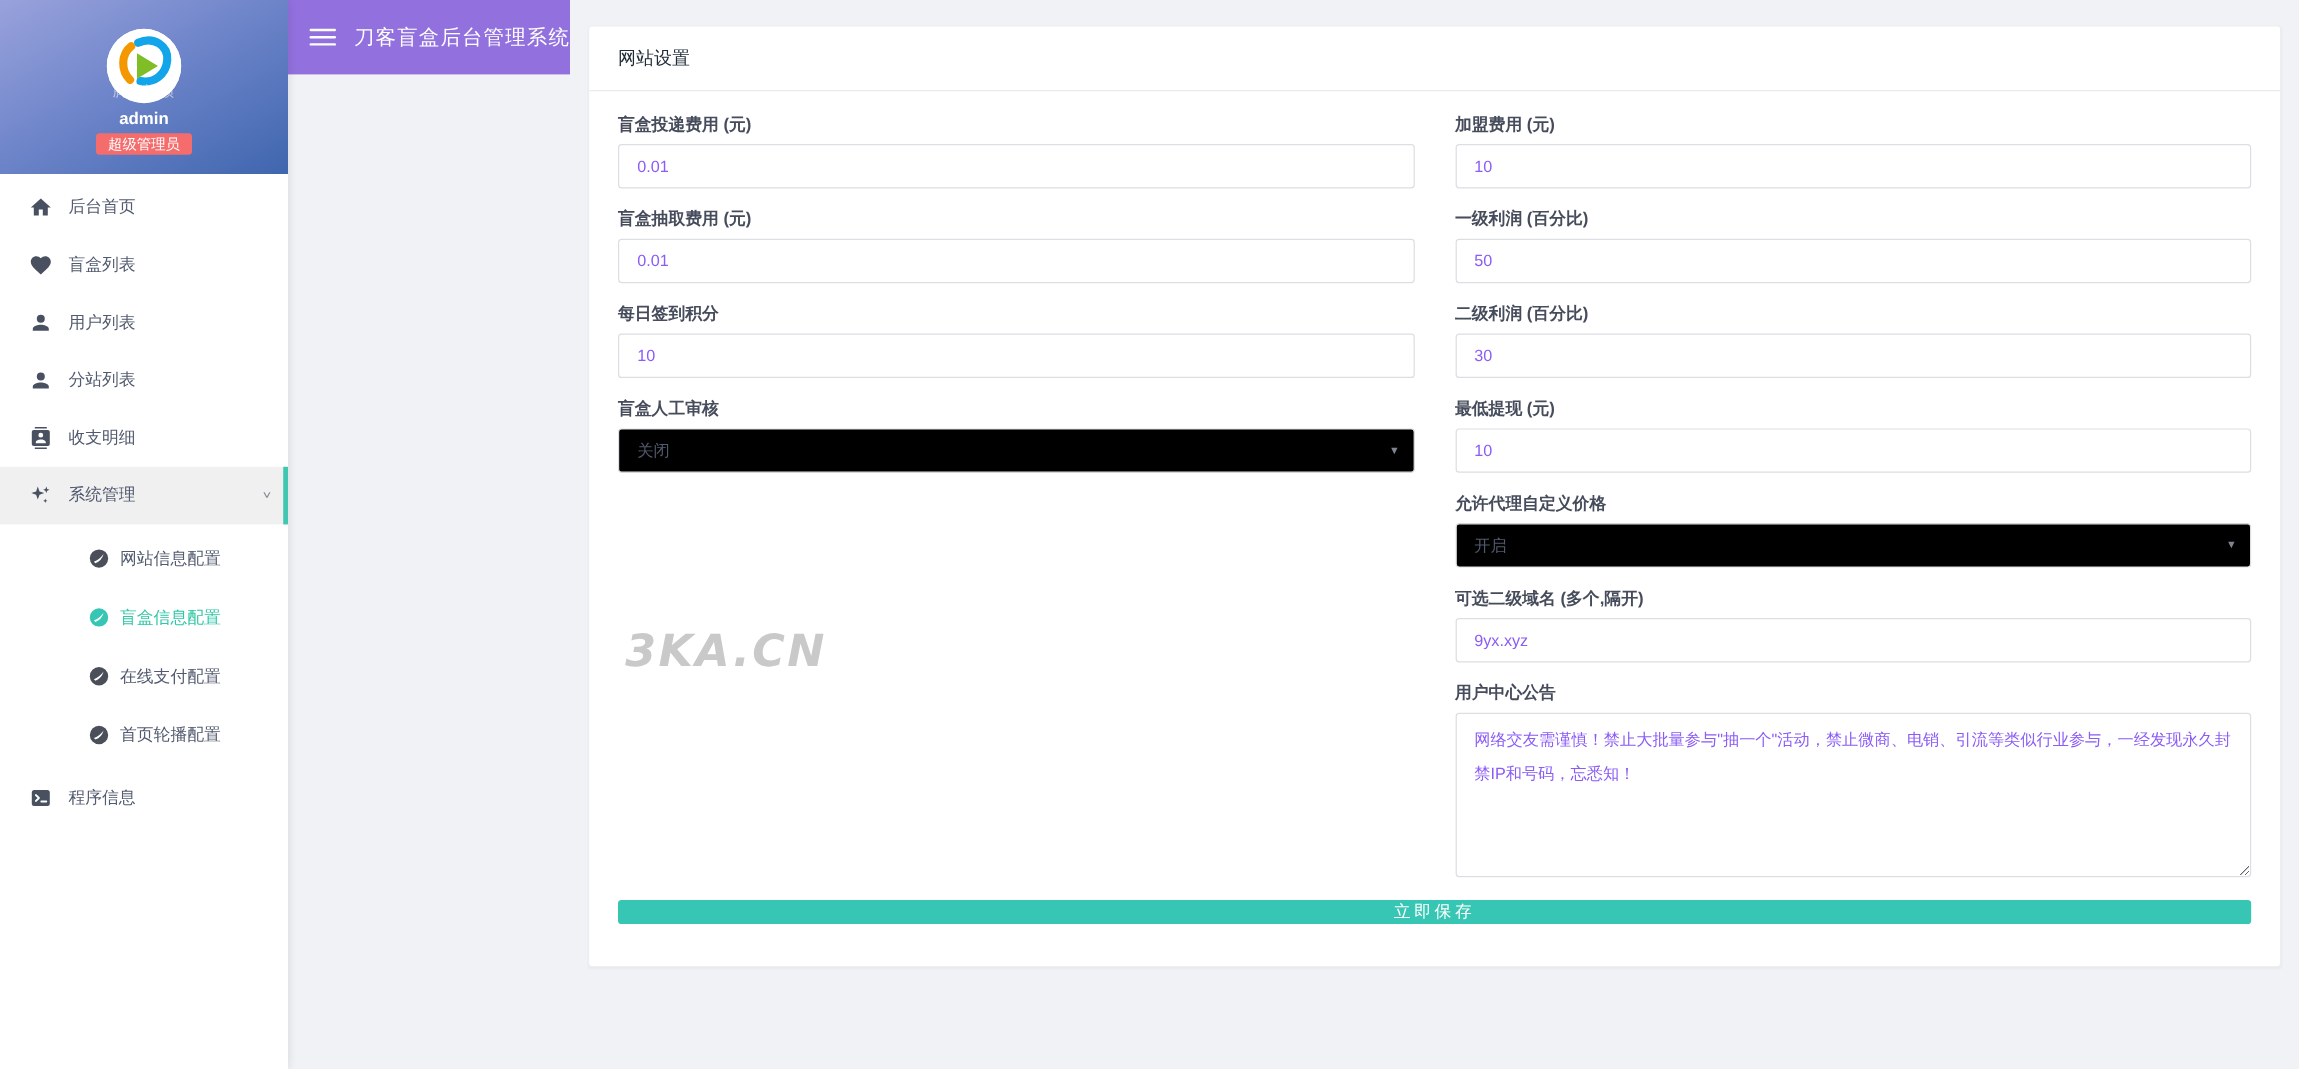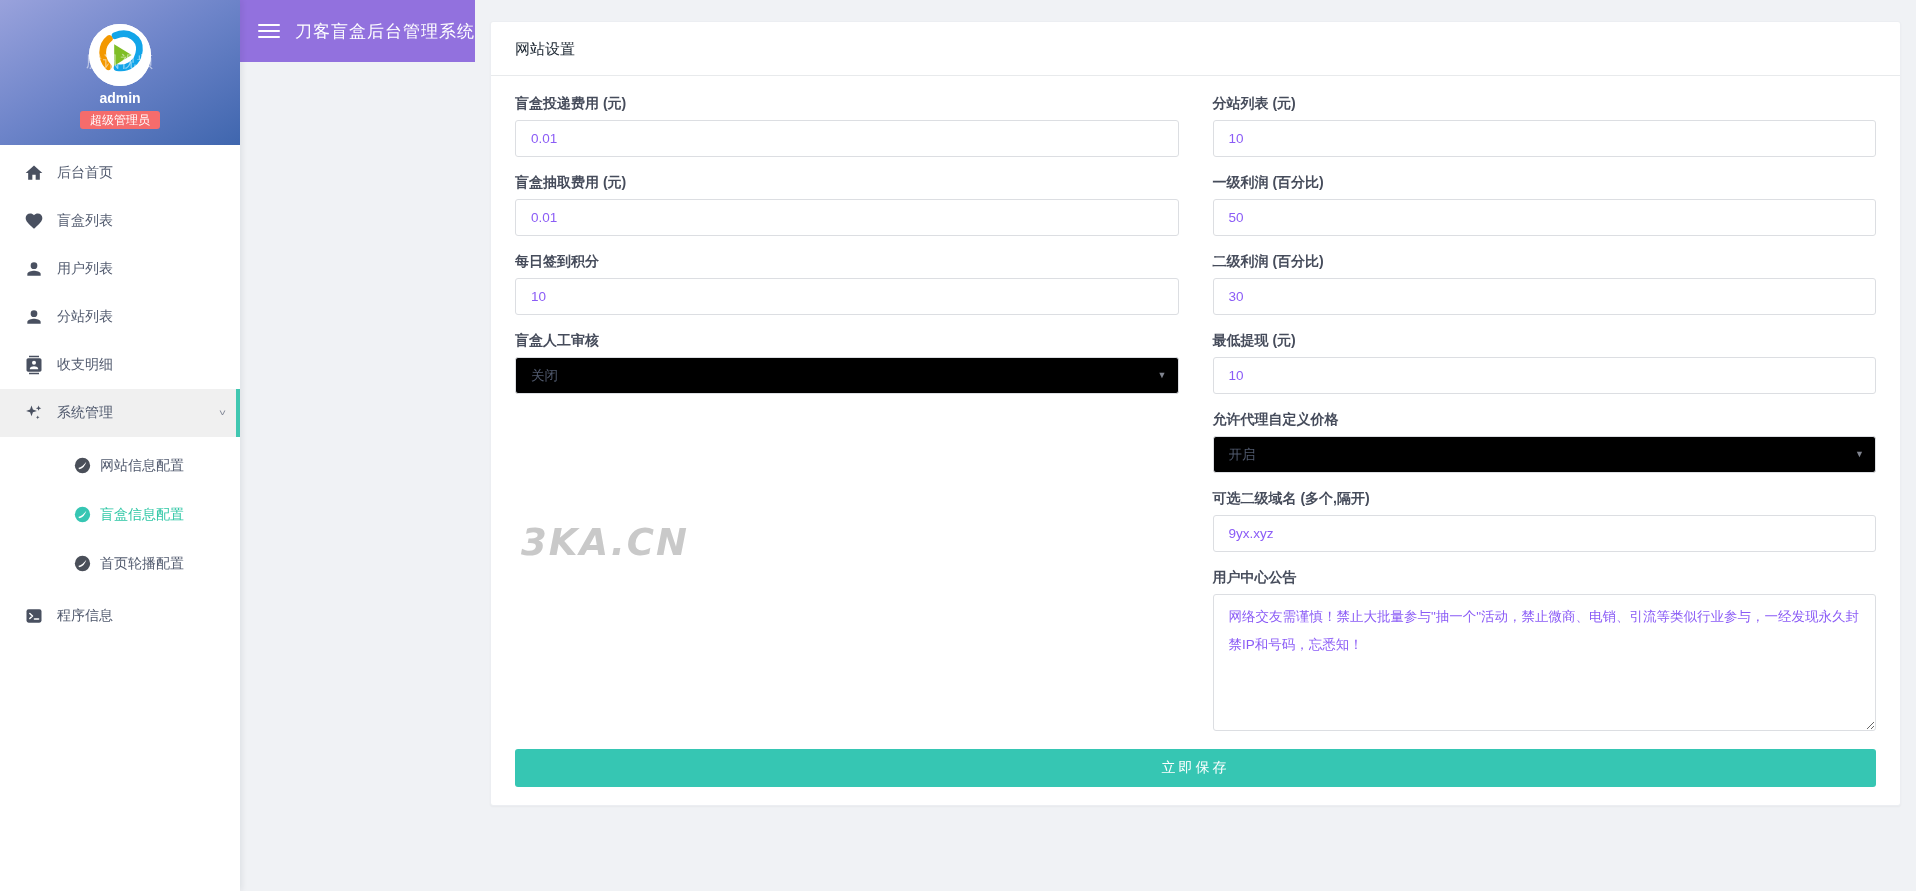--- a/index.html
+++ b/index.html
@@ -10,22 +10,22 @@
     background:#f0f2f5; display:flex;
   }
   
   .sidebar { width:240px; min-width:240px; height:891px; background:#fff;
     box-shadow:2px 0 6px rgba(0,21,41,.08); position:relative; z-index:3; }
   .profile { height:145px; text-align:center; position:relative;
     background:linear-gradient(150deg,#99a2dc 0%, #6d84c9 48%, #3f66ae 100%); overflow:hidden; }
   .avatar { width:62px; height:62px; border-radius:50%; margin:24px auto 0;
     background:#fff; position:relative; z-index:1; }
   .avatar svg { width:62px; height:62px; display:block; }
-  .avatar-wm { position:absolute; left:0; right:0; top:52px; z-index:2;
-    color:rgba(255,255,255,.55); font-size:16px; letter-spacing:1px; }
+  .avatar-wm { position:absolute; left:0; right:0; top:68px; z-index:2;
+    color:rgba(255,255,255,.55); font-size:12px; letter-spacing:1px; }
   .profile-name { position:relative; z-index:2; color:#fff; font-weight:bold; font-size:14px; margin-top:4px; }
   .profile-badge { display:inline-block; background:#f56c6c; color:#fff; font-size:12px;
     line-height:18px; padding:0 10px; border-radius:3px; margin-top:5px; position:relative; z-index:2;}
   .menu { list-style:none; margin:0; padding:4px 0 0; }
   .menu-item { height:48px; display:flex; align-items:center; padding:0 14px 0 24px;
     color:#515a6e; font-size:14px; cursor:pointer; position:relative; }
   .menu-item .mi-icon { width:20px; height:20px; margin-right:13px; color:#495060; flex:none; }
   .mi-icon svg { width:20px; height:20px; display:block; }
   .menu-item.active-parent { background:#f0f0f0; }
   .menu-item.active-parent::after { content:""; position:absolute; right:0; top:0; bottom:0;
@@ -60,21 +60,21 @@
     font-family:"Liberation Sans", sans-serif; }
   .fake-select { position:relative; height:37px; border:1px solid #dcdee2; border-radius:3px;
     background:#000000; display:flex; align-items:center; padding:0 26px 0 15px;
     font-size:13.5px; color:#515a6e; cursor:pointer; }
   .fake-select .arrow { position:absolute; right:11px; top:50%; margin-top:-6px;
     font-size:9px; color:#80848f; }
   textarea.form-control { height:137px; padding:8px 15px; line-height:28px; resize:vertical; }
   .watermark { position:absolute; left:6px; top:428px; font-size:37px; font-weight:bold;
     font-style:italic; letter-spacing:2px; color:#c9c9c9;
     font-family:"DejaVu Sans", sans-serif; user-select:none; }
-  .save-btn { display:block; width:100%; height:38px; margin-top:14px; border:none;
+  .save-btn { display:block; width:100%; height:20px; margin-top:14px; border:none;
     border-radius:3px; background:#36c6b3; color:#fff; font-size:14px; letter-spacing:3px;
     cursor:pointer; font-family:"Liberation Sans", sans-serif; }
 </style>
 </head>
 <body>
 
 <aside class="sidebar">
   <div class="profile">
     <div class="avatar">
       <svg viewBox="0 0 64 64">
@@ -165,20 +165,29 @@
       </span>
       <span>盲盒信息配置</span>
     </li>
     <li class="submenu-item">
       <span class="dot-icon">
         <svg viewBox="0 0 20 20">
             <circle cx="10" cy="10" r="9" fill="currentColor"></circle>
             <path d="M5 13 Q10 11.5 14.5 5.5 Q12.5 12.5 6.5 14.5 Z" fill="#ffffff"></path>
           </svg>
       </span>
+      <span>在线支付配置</span>
+    </li>
+    <li class="submenu-item">
+      <span class="dot-icon">
+        <svg viewBox="0 0 20 20">
+            <circle cx="10" cy="10" r="9" fill="currentColor"></circle>
+            <path d="M5 13 Q10 11.5 14.5 5.5 Q12.5 12.5 6.5 14.5 Z" fill="#ffffff"></path>
+          </svg>
+      </span>
       <span>首页轮播配置</span>
     </li>
   </ul>
 
   <ul class="menu" style="padding-top:4px;">
     <li class="menu-item">
       <span class="mi-icon">
         <svg viewBox="0 0 24 24">
             <rect x="3" y="4" width="18" height="16" rx="2.5" fill="currentColor"></rect>
             <path d="M7 9 l3.2 3 L7 15" stroke="#ffffff" stroke-width="1.8" fill="none" stroke-linecap="round" stroke-linejoin="round"></path>
@@ -224,21 +233,21 @@
               <div class="fake-select">
                 <span>关闭</span>
                 <span class="arrow">▼</span>
               </div>
             </div>
             <div class="watermark">3KA.CN</div>
           </div>
 
           <div class="col">
             <div class="form-group">
-              <label class="form-label">分站列表 (元)</label>
+              <label class="form-label">加盟费用 (元)</label>
               <input class="form-control" value="10" style="">
             </div>
             <div class="form-group">
               <label class="form-label">一级利润 (百分比)</label>
               <input class="form-control" value="50" style="">
             </div>
             <div class="form-group">
               <label class="form-label">二级利润 (百分比)</label>
               <input class="form-control" value="30" style="">
             </div>

